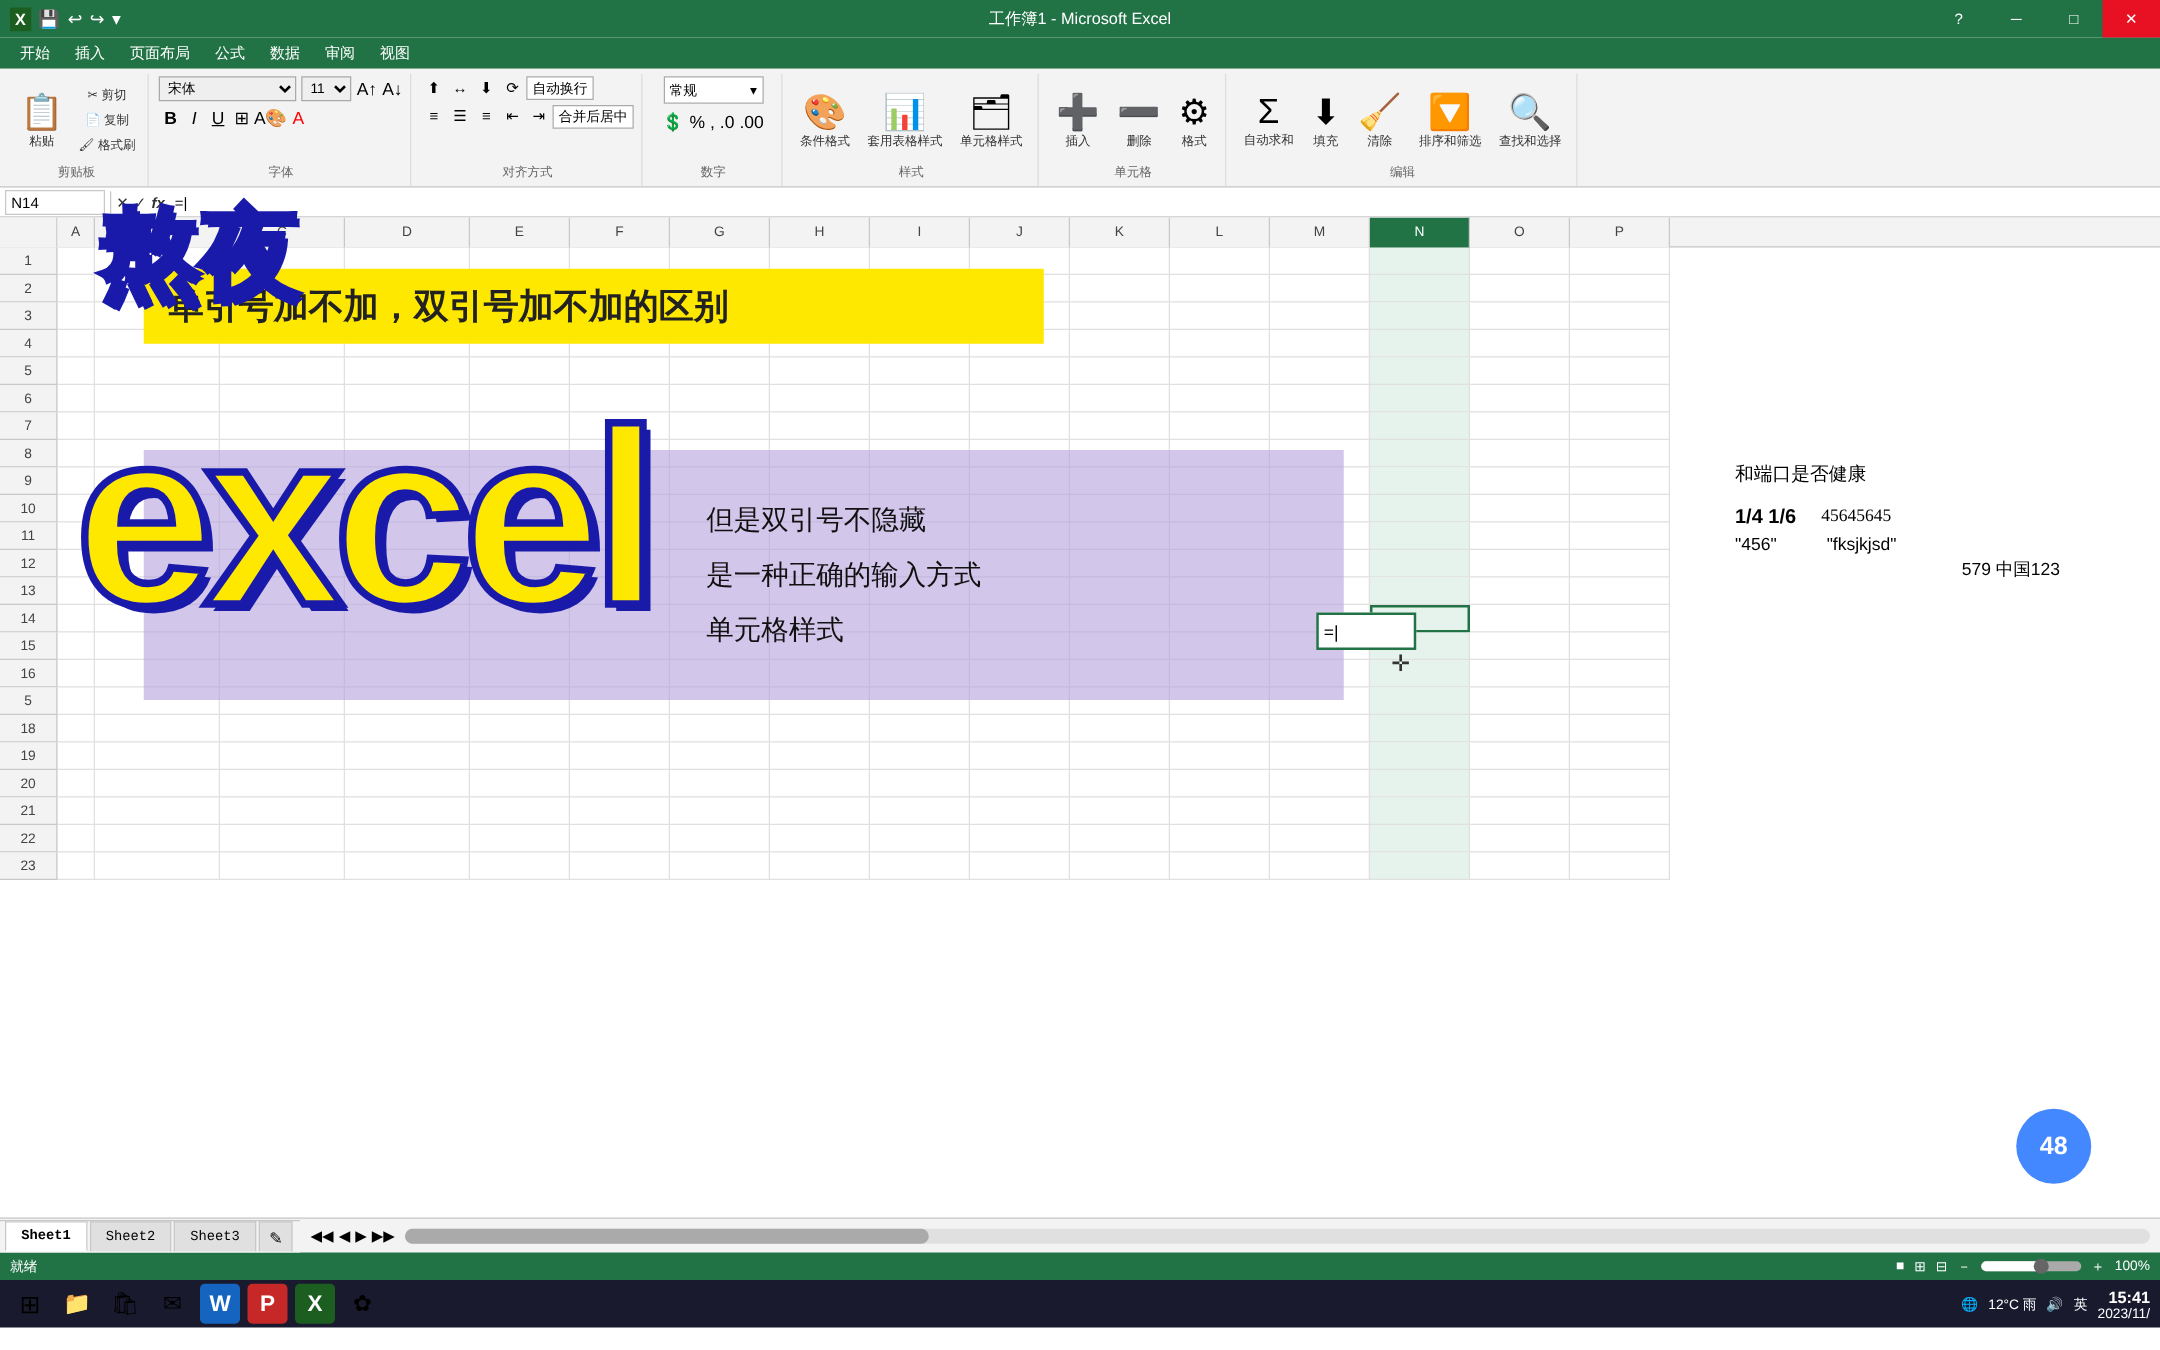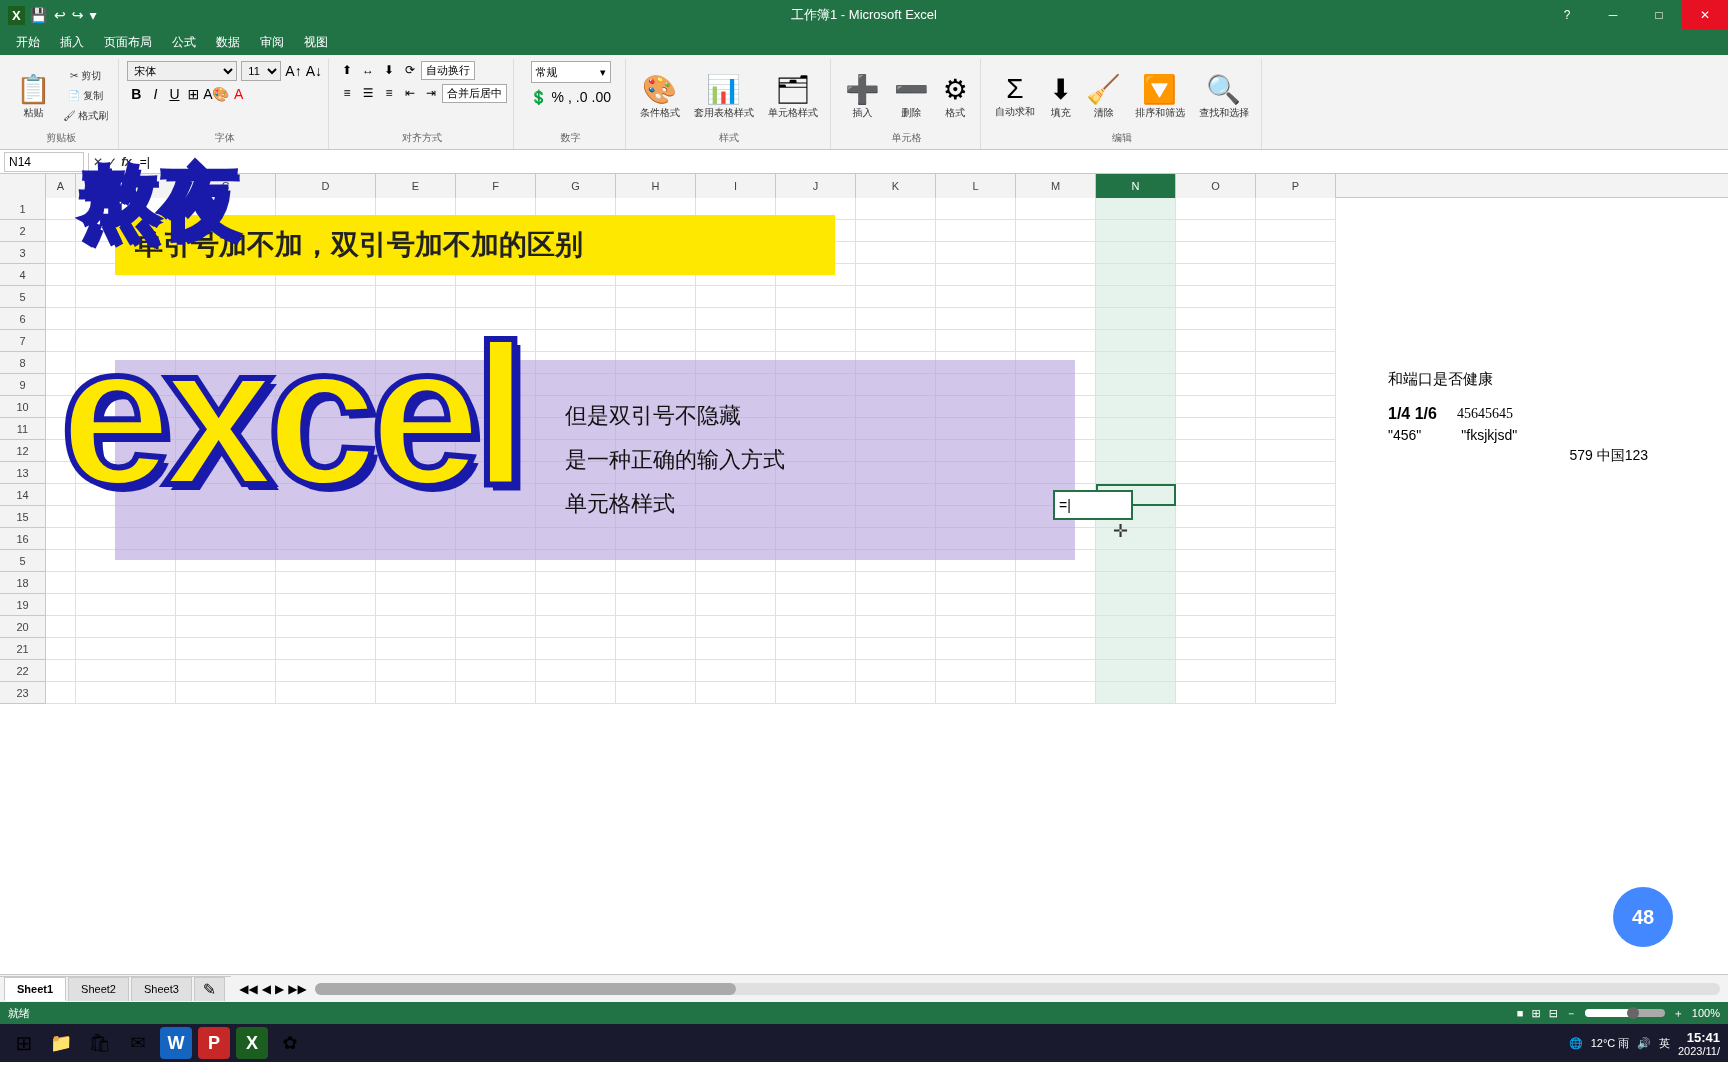--- a/index.html
+++ b/index.html
@@ -1189,21 +1189,21 @@
           <div class="grid-cell" style="width: 80px;"></div>
           <div class="grid-cell selected-col" style="width: 80px;"></div>
           <div class="grid-cell" style="width: 80px;"></div>
           <div class="grid-cell" style="width: 80px;"></div>
         </div>
     </div>
   </div>
 </div>
 
 <div style="display:flex;align-items:center;height:28px;background:#f3f3f3;border-top:1px solid #c8c8c8;">
-  <div id="sheettabs" style="display:flex;align-items:flex-start;padding:0 4px;height:26px;">
+  <div id="sheettabs" style="display:flex;align-items:center;padding:0 4px;height:26px;font-family:Liberation Mono, monospace;">
     <div class="sheet-tab active">Sheet1</div>
     <div class="sheet-tab">Sheet2</div>
     <div class="sheet-tab">Sheet3</div>
     <div class="sheet-tab" style="font-size:16px;padding:0 8px;">✎</div>
   </div>
   <div style="flex:1;display:flex;align-items:center;padding:0 8px;">
     <span style="font-size:12px;cursor:pointer;">◀◀</span>
     <span style="font-size:12px;cursor:pointer;margin-left:4px;">◀</span>
     <span style="font-size:12px;cursor:pointer;margin-left:4px;">▶</span>
     <span style="font-size:12px;cursor:pointer;margin-left:4px;">▶▶</span>

